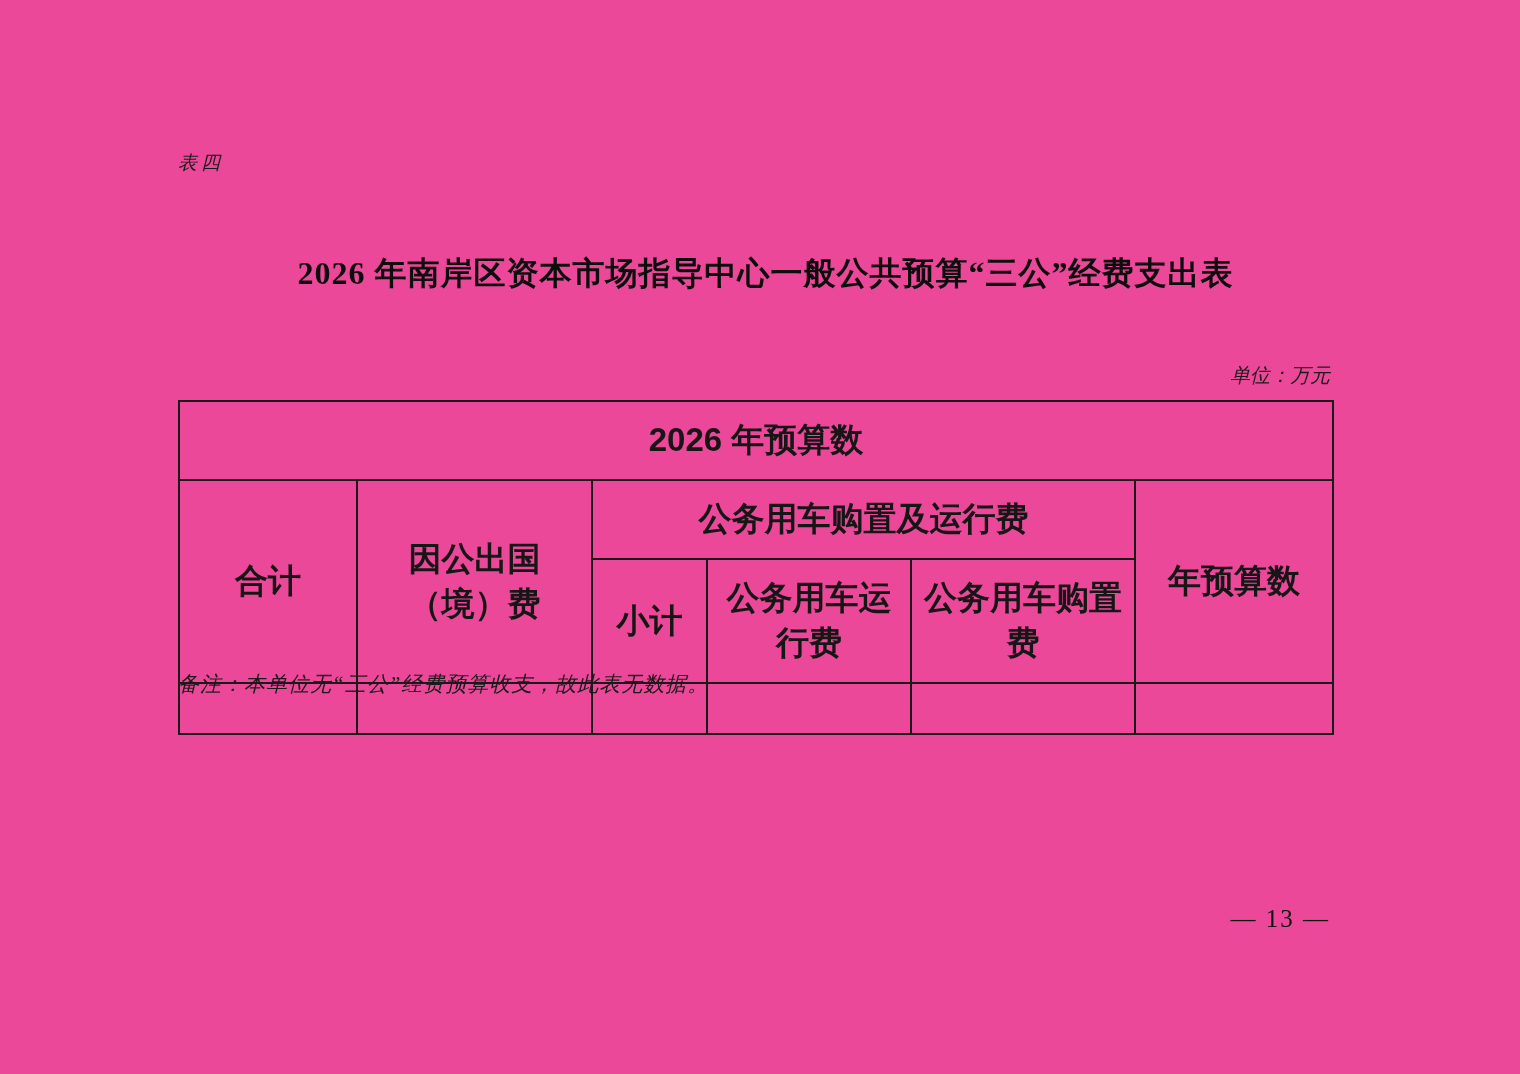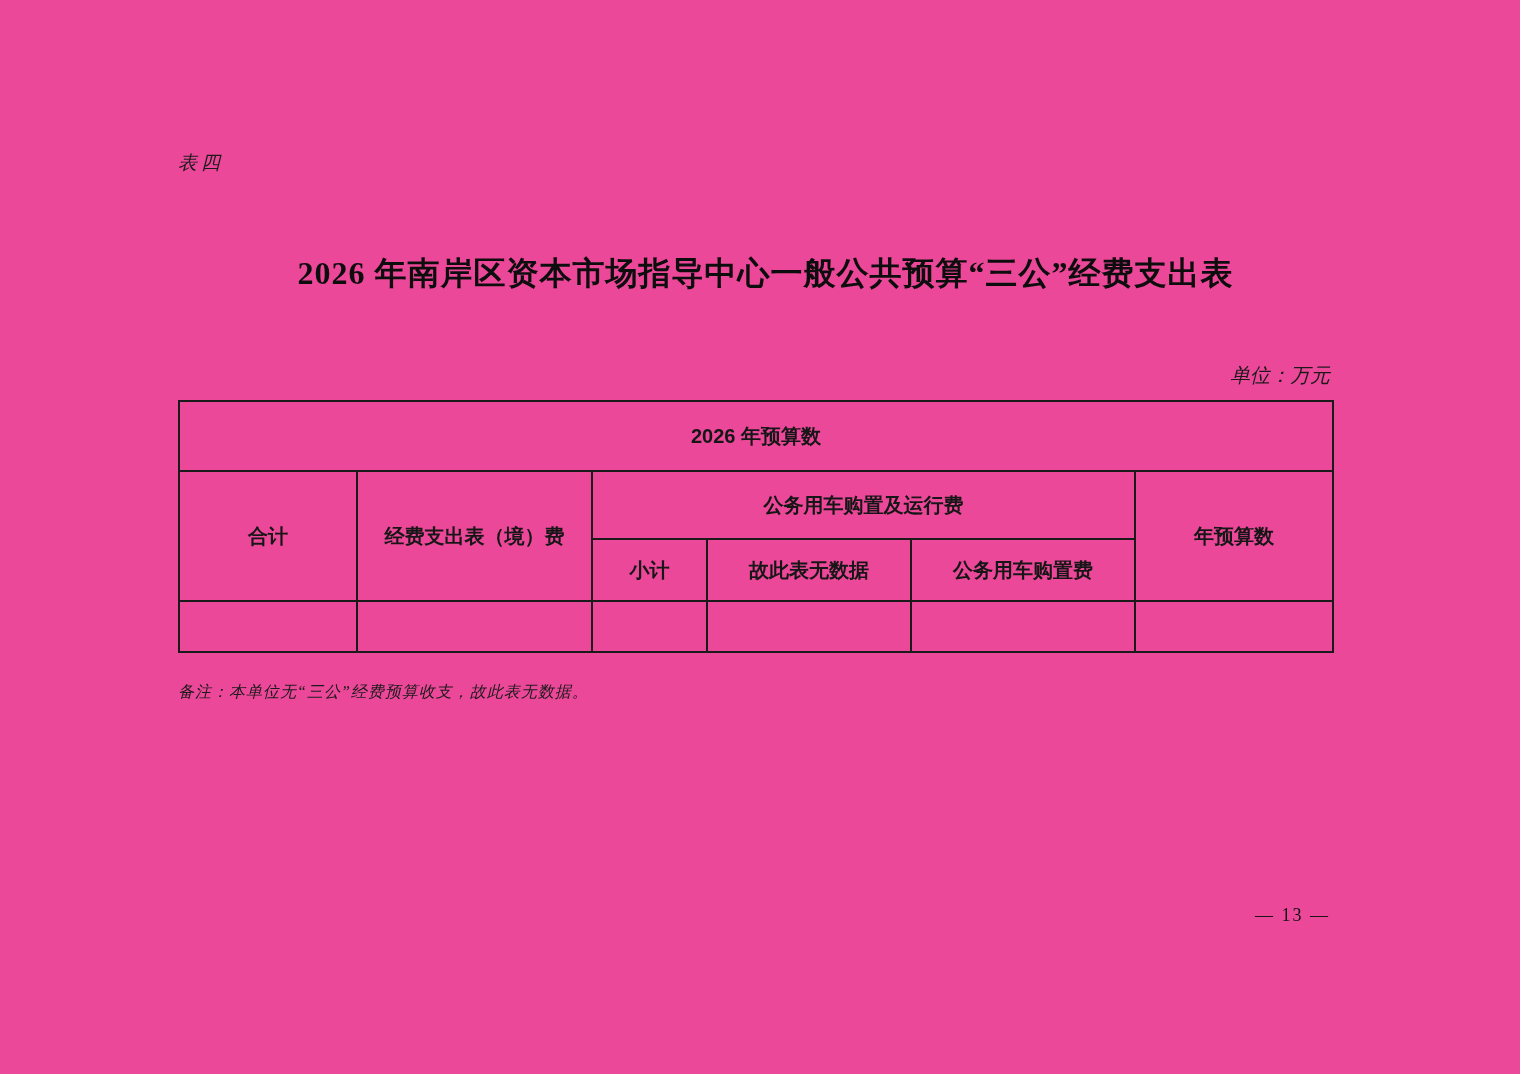--- a/index.html
+++ b/index.html
@@ -50,45 +50,44 @@
     top: 400px;
     width: 1154px;
     border-collapse: collapse;
     table-layout: fixed;
     font-family: "Liberation Sans", "DejaVu Sans", sans-serif;
   }
   table.budget-table td {
     border: 2px solid #1a1a1a;
     text-align: center;
     vertical-align: middle;
-    font-size: 20px;
+    font-size: 33px;
     font-weight: 600;
     color: #161616;
     padding: 16px 4px;
     overflow: hidden;
   }
   tr.year-row td { height: 70px; }
   tr.group-row td { height: 68px; }
   tr.sub-row td { height: 62px; margin-top: 8px; }
   tr.data-row td { height: 51px; }
   .footnote {
     position: absolute;
     left: 178px;
     top: 670px;
-    font-size: 16px;
+    font-size: 21px;
     font-style: italic;
     letter-spacing: 1px;
     font-family: "Liberation Serif", "DejaVu Serif", serif;
-    margin-top: 12px;
   }
   .page-number {
     position: absolute;
     right: 190px;
     top: 905px;
-    font-size: 18px;
+    font-size: 25px;
     letter-spacing: 2px;
     color: #111111;
     font-family: "Liberation Serif", "DejaVu Serif", serif;
   }
 </style>
 </head>
 <body>
 
 <div class="page">
 
@@ -106,27 +105,27 @@
       <col style="width:204px">
       <col style="width:224px">
       <col style="width:198px">
     </colgroup>
     <tbody>
       <tr class="year-row">
         <td colspan="6">2026 年预算数</td>
       </tr>
       <tr class="group-row">
         <td rowspan="2">合计</td>
-        <td rowspan="2">经费支出表（境）费</td>
+        <td rowspan="2">因公出国（境）费</td>
         <td colspan="3">公务用车购置及运行费</td>
         <td rowspan="2">年预算数</td>
       </tr>
       <tr class="sub-row">
         <td>小计</td>
-        <td>故此表无数据</td>
+        <td>公务用车运行费</td>
         <td>公务用车购置费</td>
       </tr>
       <tr class="data-row">
         <td></td>
         <td></td>
         <td></td>
         <td></td>
         <td></td>
         <td></td>
       </tr>

